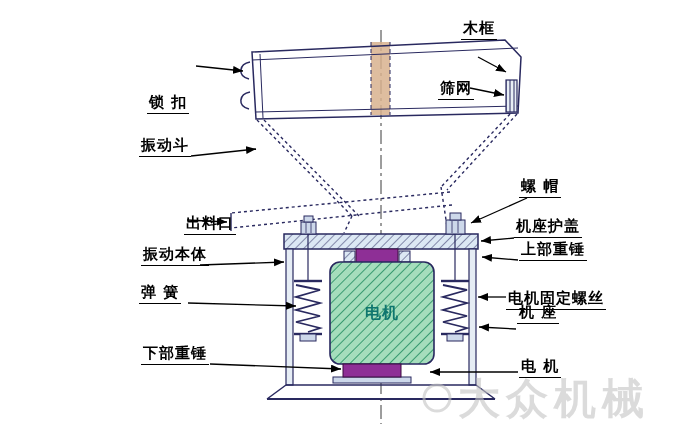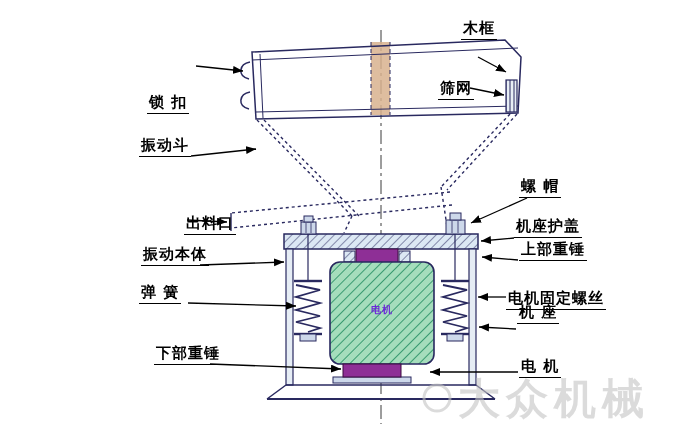--- a/index.html
+++ b/index.html
@@ -3,21 +3,21 @@
 <meta charset="utf-8">
 <style>
   * { margin:0; padding:0; box-sizing:border-box; }
   html,body { width:700px; height:426px; background:#ffffff;
               font-family:"DejaVu Sans","Liberation Sans",sans-serif; }
   .stage { position:relative; width:700px; height:426px; background:#fff; overflow:hidden; }
   .stage > svg { position:absolute; left:0; top:0; }
   .lbl { position:absolute; font-size:15px; font-weight:bold; color:#000;
          line-height:1.1; border-bottom:1.6px solid #000; padding:0 2px 2px 2px;
          white-space:nowrap; letter-spacing:1px; }
-  .lbl-plain { position:absolute; font-size:10px; font-weight:bold; color:#6d28d9;
+  .lbl-plain { position:absolute; font-size:16px; font-weight:bold; color:#0f766e;
                white-space:nowrap; letter-spacing:1px;font-family:Liberation Mono, monospace; }
 </style>
 </head>
 <body>
 
 <div class="stage">
 
   <svg width="700" height="426" viewBox="0 0 700 426">
     <defs>
       <marker id="arr" markerWidth="11" markerHeight="9" refX="10" refY="4" orient="auto" markerUnits="userSpaceOnUse">
@@ -150,17 +150,17 @@
   <div class="lbl" style="left:438px; top:68px;margin-top:12px;">筛网</div>
   <div class="lbl" style="left:139px; top:137px;">振动斗</div>
   <div class="lbl" style="left:137px; top:215px;margin-left:47px;">出料口</div>
   <div class="lbl" style="left:519px; top:178px;">螺 帽</div>
   <div class="lbl" style="left:514px; top:218px;">机座护盖</div>
   <div class="lbl" style="left:141px; top:246px;">振动本体</div>
   <div class="lbl" style="left:519px; top:241px;">上部重锤</div>
   <div class="lbl" style="left:139px; top:284px;">弹 簧</div>
   <div class="lbl" style="left:506px; top:278px;margin-top:12px;">电机固定螺丝</div>
   <div class="lbl" style="left:517px; top:304px;">机 座</div>
-  <div class="lbl" style="left:154px; top:345px;">下部重锤</div>
+  <div class="lbl" style="left:141px; top:345px;">下部重锤</div>
   <div class="lbl" style="left:519px; top:358px;">电 机</div>
   <div class="lbl-plain" style="left:362px; top:303px; width:40px; text-align:center;">电机</div>
 
 </div>
 
 </body></html>

